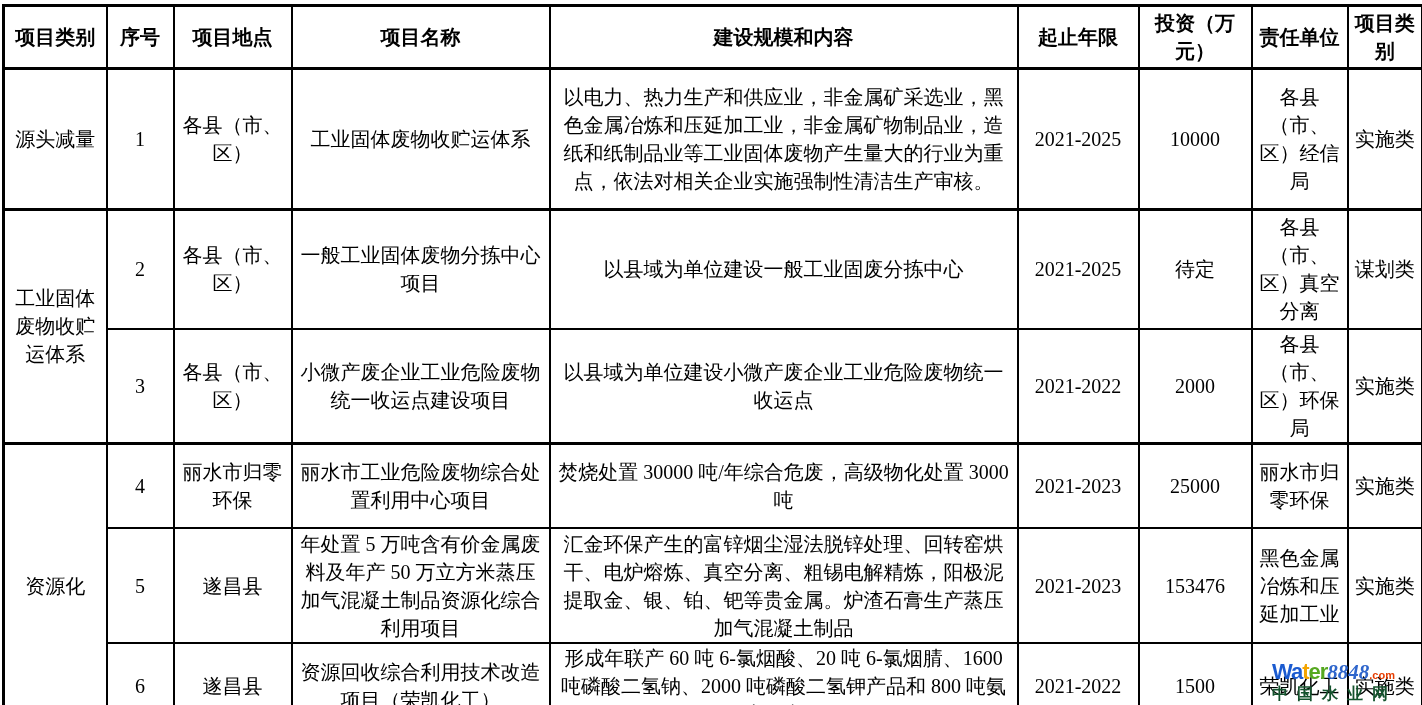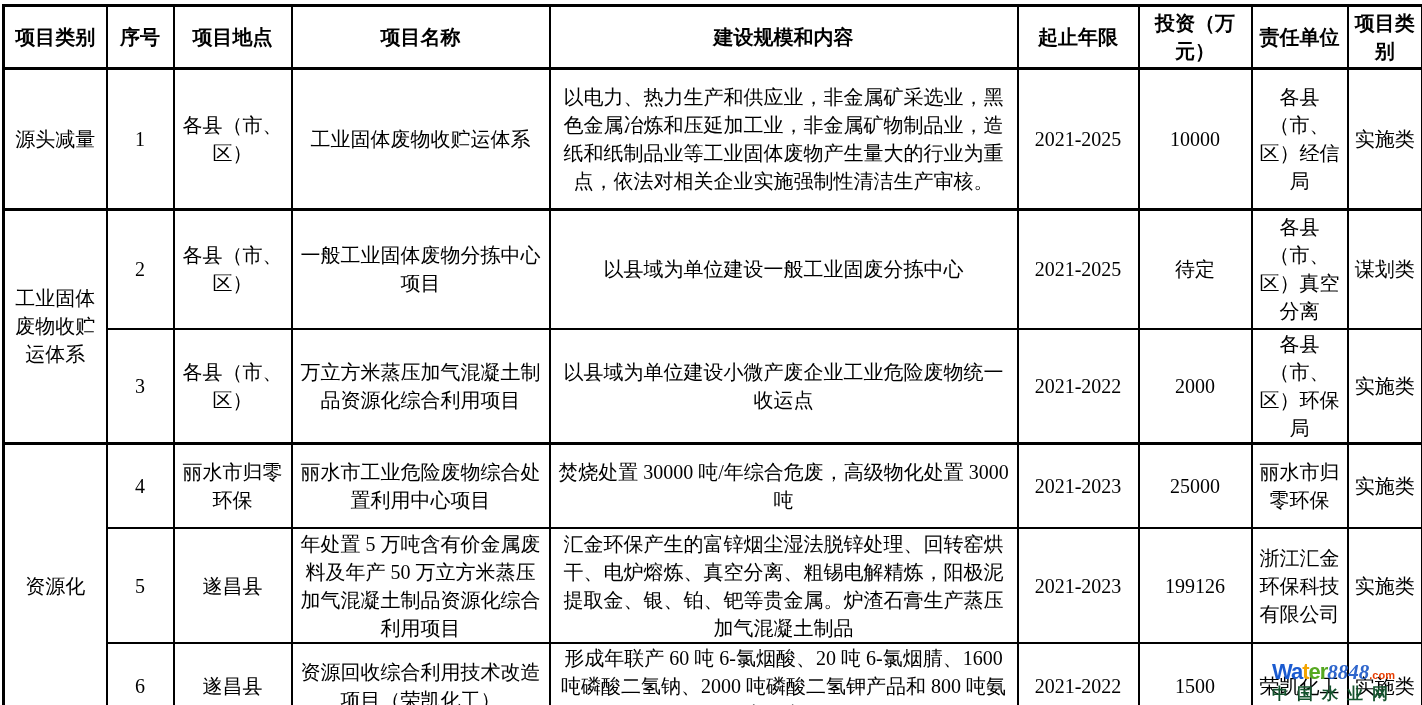--- a/index.html
+++ b/index.html
@@ -147,21 +147,21 @@
         <td class="cell-name">一般工业固体废物分拣中心项目</td>
         <td class="cell-content">以县域为单位建设一般工业固废分拣中心</td>
         <td>2021-2025</td>
         <td>待定</td>
         <td class="cell-unit">各县（市、区）真空分离</td>
         <td class="cell-type">谋划类</td>
       </tr>
       <tr class="r3">
         <td>3</td>
         <td>各县（市、区）</td>
-        <td class="cell-name">万立方米蒸压加气混凝土制品资源化综合利用项目</td>
+        <td class="cell-name">小微产废企业工业危险废物统一收运点建设项目</td>
         <td class="cell-content">以县域为单位建设小微产废企业工业危险废物统一收运点</td>
         <td>2021-2022</td>
         <td>2000</td>
         <td class="cell-unit">各县（市、区）环保局</td>
         <td class="cell-type">实施类</td>
       </tr>
       <tr class="r4 group-start">
         <td class="col-category" rowspan="3">资源化</td>
         <td>4</td>
         <td>丽水市归零环保</td>
@@ -171,22 +171,22 @@
         <td>25000</td>
         <td class="cell-unit">丽水市归零环保</td>
         <td class="cell-type">实施类</td>
       </tr>
       <tr class="r5">
         <td>5</td>
         <td>遂昌县</td>
         <td class="cell-name">年处置 5 万吨含有价金属废料及年产 50 万立方米蒸压加气混凝土制品资源化综合利用项目</td>
         <td class="cell-content">汇金环保产生的富锌烟尘湿法脱锌处理、回转窑烘干、电炉熔炼、真空分离、粗锡电解精炼，阳极泥提取金、银、铂、钯等贵金属。炉渣石膏生产蒸压加气混凝土制品</td>
         <td>2021-2023</td>
-        <td>199126</td>
-        <td class="cell-unit">浙江汇金环保科技有限公司</td>
+        <td>153476</td>
+        <td class="cell-unit">黑色金属冶炼和压延加工业</td>
         <td class="cell-type">实施类</td>
       </tr>
       <tr class="r6">
         <td>6</td>
         <td>遂昌县</td>
         <td class="cell-name">资源回收综合利用技术改造项目（荣凯化工）</td>
         <td class="cell-content">形成年联产 60 吨 6-氯烟酸、20 吨 6-氯烟腈、1600 吨磷酸二氢钠、2000 吨磷酸二氢钾产品和 800 吨氨水副产品</td>
         <td>2021-2022</td>
         <td>1500</td>
         <td class="cell-unit">荣凯化工</td>

